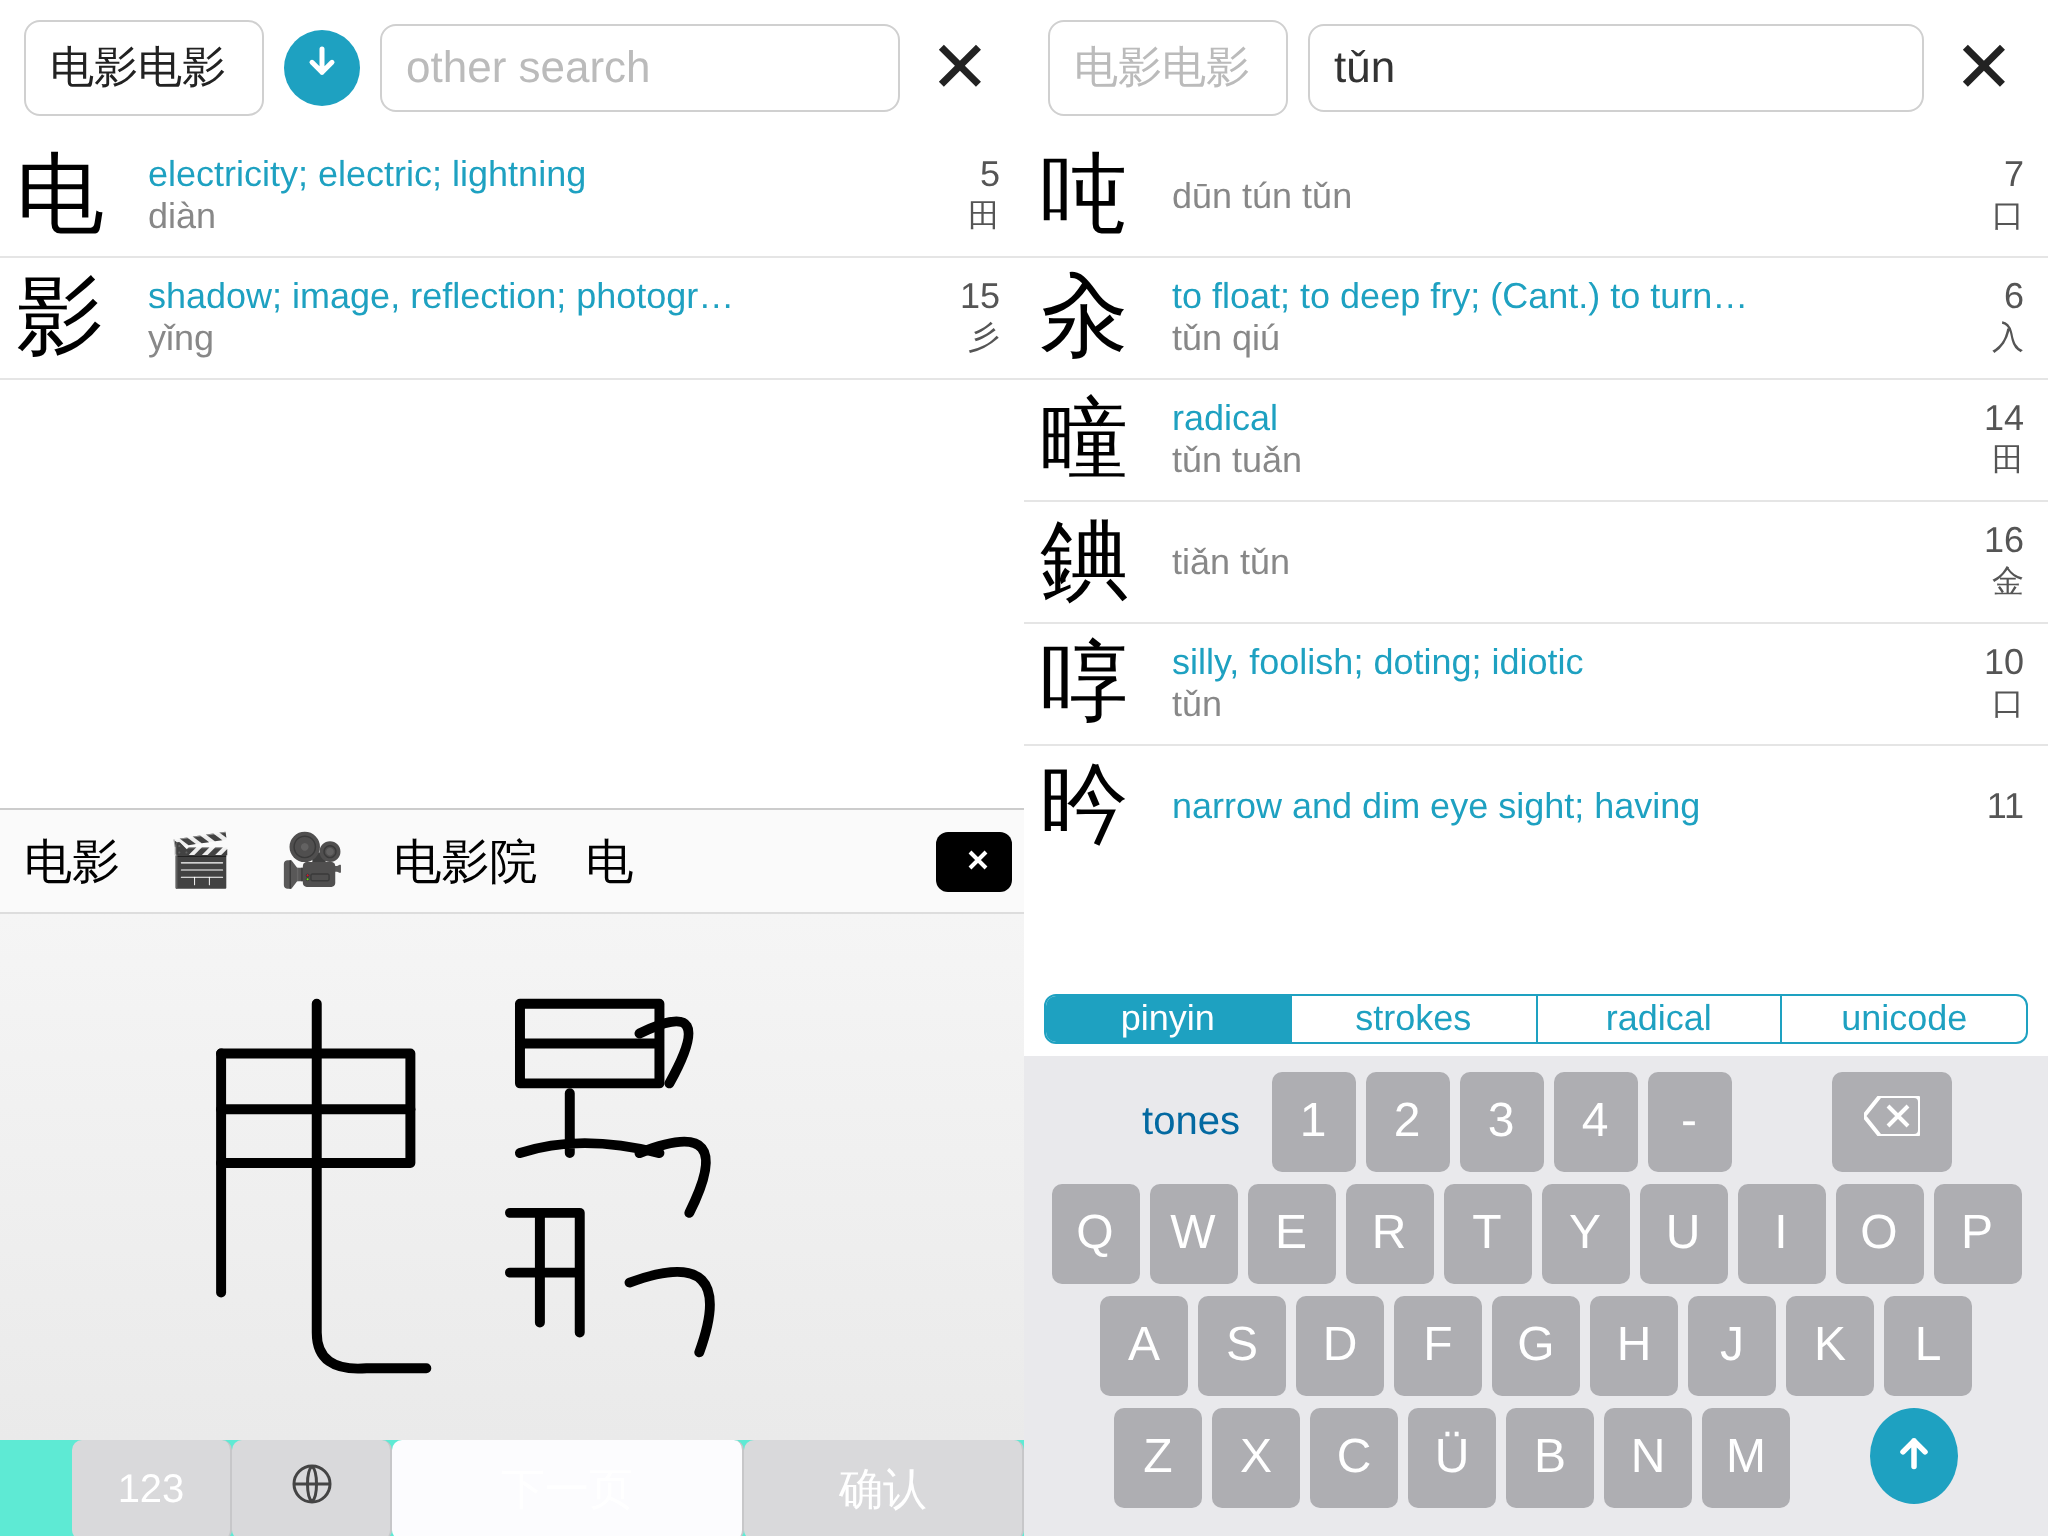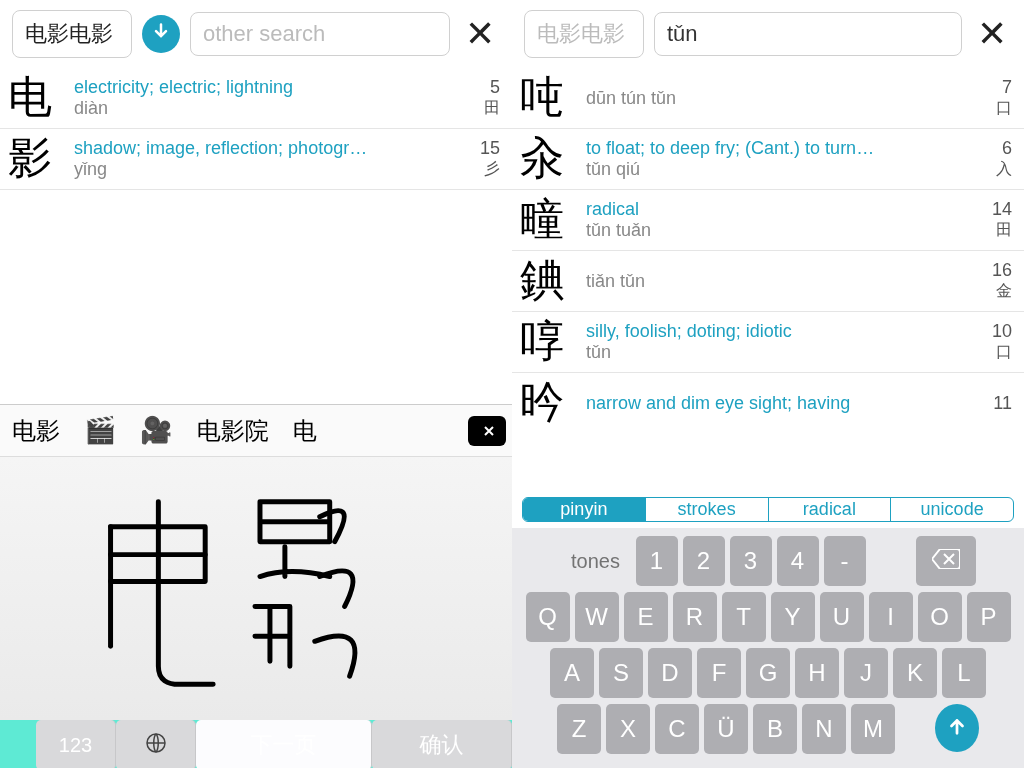--- a/index.html
+++ b/index.html
@@ -39,21 +39,21 @@
 
 
 .seg-wrap { padding: 8px 10px 6px; }
 .segmented { display: flex; border: 1.5px solid #1ea1c1; border-radius: 6px; overflow: hidden; }
 .segmented .seg { flex: 1; text-align: center; padding: 1px 0; font-size: 18px; color: #1ea1c1; font-weight: 300; border-right: 1.5px solid #1ea1c1; }
 .segmented .seg:last-child { border-right: none; }
 .segmented .seg.active { background: #1ea1c1; color: #fff; }
 .kbd { background: #e9e9ec; padding: 8px 6px 8px; }
 .kbd-row { display: flex; gap: 5px; justify-content: center; margin-bottom: 6px; }
 .key { background: #aeaeb2; color: #fff; font-size: 24px; border-radius: 5px; display: flex; align-items: center; justify-content: center; height: 50px; }
-.key.label { background: transparent; color: #737373; font-size: 20px; }
+.key.label { background: transparent; color: #0369a1; font-size: 20px; }
 .key.up { background: #1ea1c1; border-radius: 50%; width: 48px; height: 48px; }
 .row-tones .key { width: 42px; }
 .row-tones .key.del { width: 60px; }
 .row-qwerty .key { width: 44px; }
 .row-asdf .key { width: 44px; }
 .row-zxcv .key { width: 44px; }
 </style>
 </head>
 <body>
 

